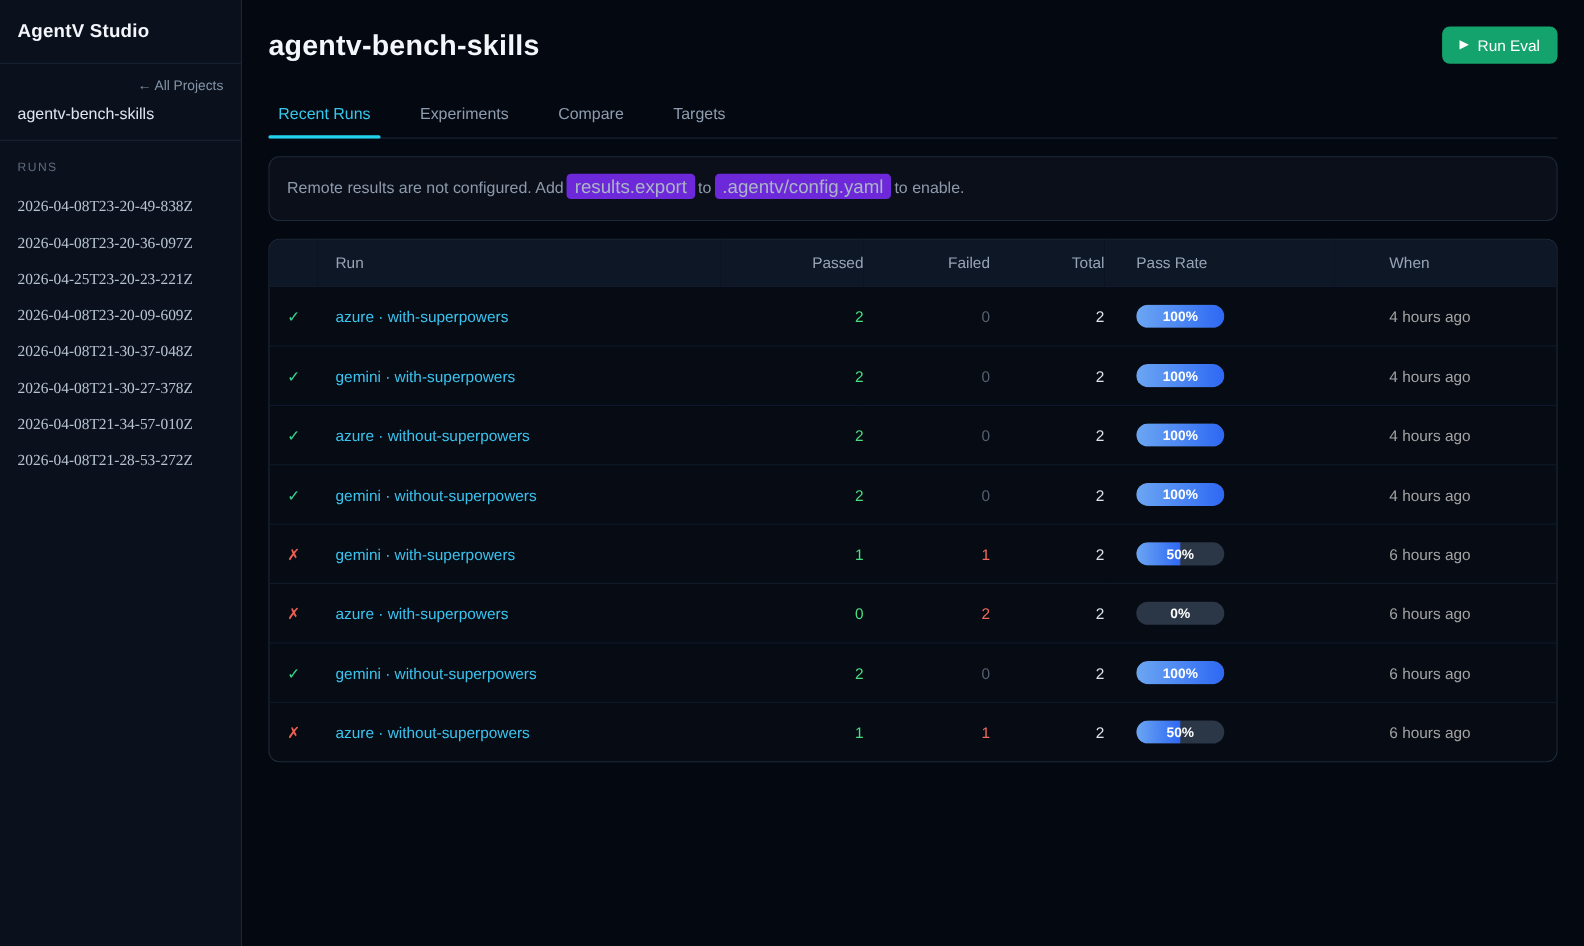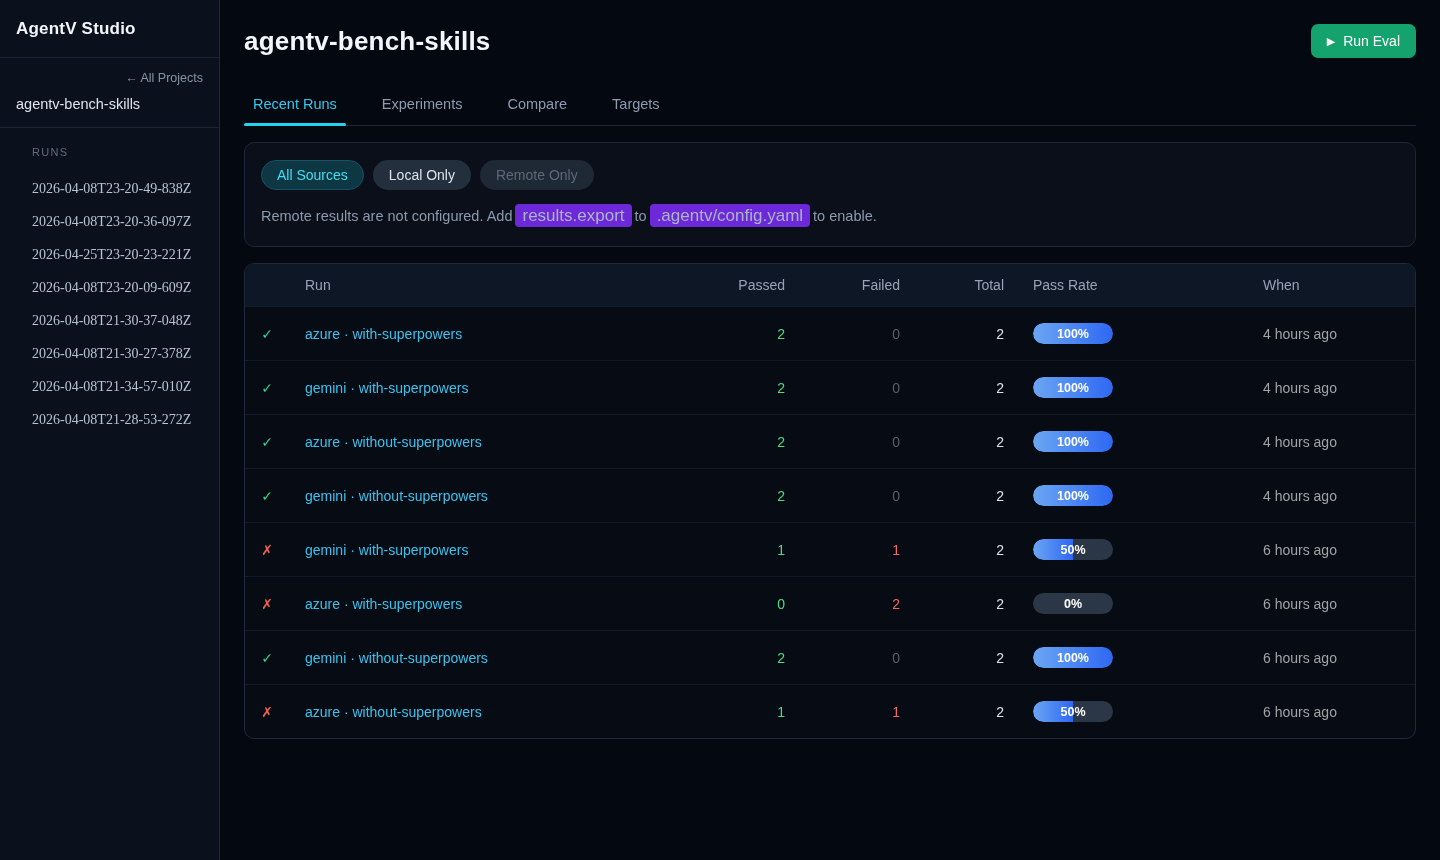--- a/index.html
+++ b/index.html
@@ -40,21 +40,21 @@
     color: #8494a7;
     text-decoration: none;
     margin-bottom: 11px;
     cursor: pointer;
     text-align: right;
   }
   .sb-project-name {
     font-size: 14.5px;
     color: #dde5ee;
   }
-  .sb-runs { padding: 12px 32px; }
+  .sb-runs { padding: 12px 16px; }
   .sb-runs-label {
     font-size: 11px;
     letter-spacing: 1.3px;
     color: #5f6b7d;
     margin: 6px 0 14px;
   }
   .sb-run-item {
     font-size: 14px;
     color: #b9c4d3;
     padding: 8.5px 0;
@@ -249,25 +249,20 @@
   </div>
 
   <nav class="tabs">
     <div class="tab active">Recent Runs</div>
     <div class="tab">Experiments</div>
     <div class="tab">Compare</div>
     <div class="tab">Targets</div>
   </nav>
 
   <section class="filters-card">
-    <div class="chips">
-      <div class="chip active">All Sources</div>
-      <div class="chip default">Local Only</div>
-      <div class="chip disabled">Remote Only</div>
-    </div>
     <p class="filters-note"><span>Remote results are not configured. Add</span><span class="code-chip">results.export</span><span>to</span><span class="code-chip">.agentv/config.yaml</span><span>to enable.</span></p>
   </section>
 
   <section class="table-card">
     <table>
       <thead>
         <tr>
           <th class="c-status"></th>
           <th class="c-run">Run</th>
           <th class="c-passed">Passed</th>

